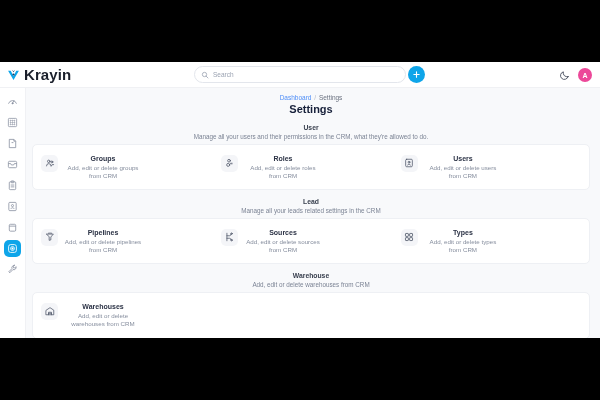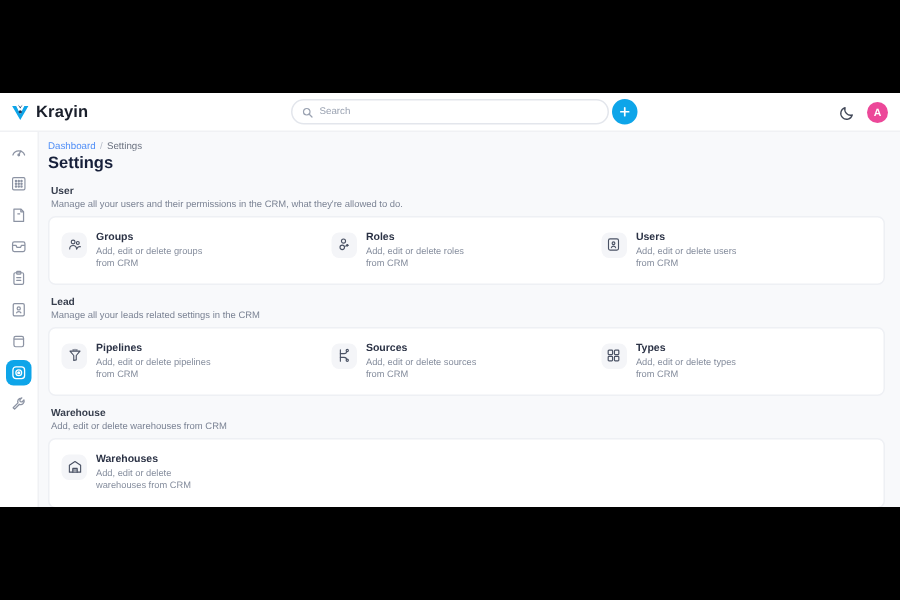--- a/index.html
+++ b/index.html
@@ -59,21 +59,21 @@
 
   .brand {
     display: flex;
     align-items: center;
     gap: 4px;
     margin-left: 7px;
     width: 120px;
   }
   .brand-mark { width: 13px; height: 13px; display: block; }
   .brand-name {
-    font-size: 11px;
+    font-size: 15px;
     font-weight: bold;
     color: #1a1f2b;
     letter-spacing: 0.1px;
   }
 
   .search-wrap {
     position: absolute;
     left: 194px;
     top: 4px;
     width: 212px;
@@ -167,20 +167,21 @@
   
   .main {
     position: absolute;
     left: 26px;
     top: 26px;
     width: 574px;
     height: 250px;
     background: #f8f9fb;
     overflow: hidden;
     padding: 6px 10px 0 6px;
+    text-align: center;
   }
 
   .breadcrumb {
     font-size: 6.5px;
     color: #8b93a3;
     margin-bottom: 2px;
   }
   .breadcrumb .crumb-link { color: #4f8ef7; cursor: pointer; }
   .breadcrumb .crumb-sep { color: #b7bdc9; margin: 0 1px; }
   .breadcrumb .crumb-current { color: #6b7280; }

